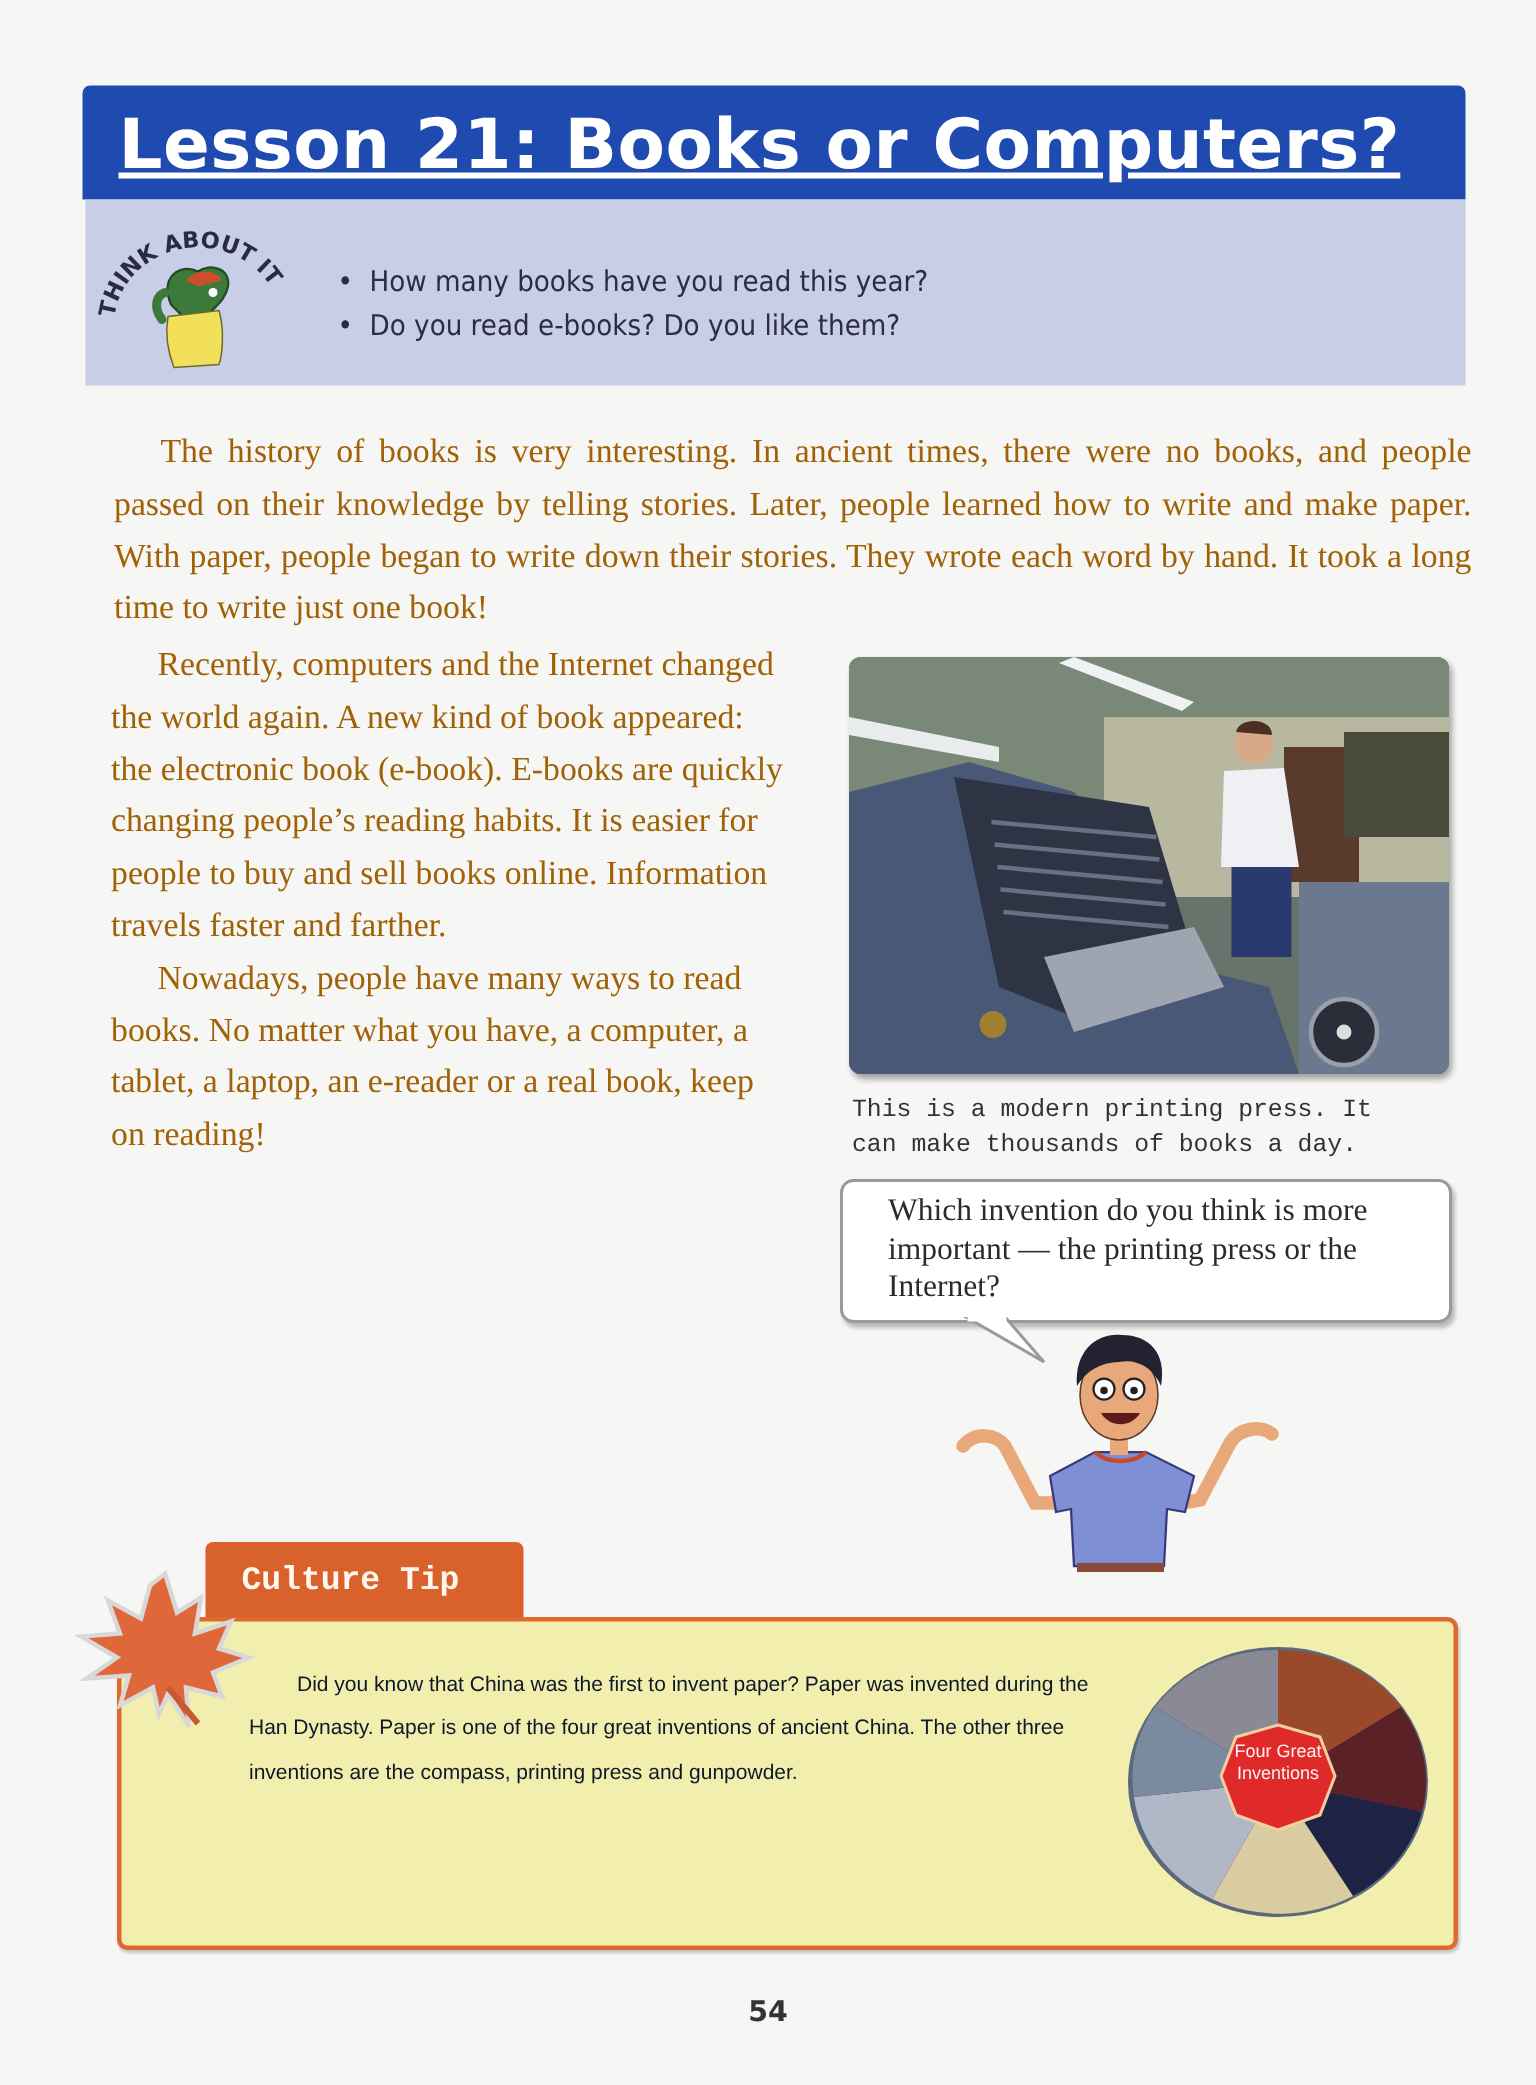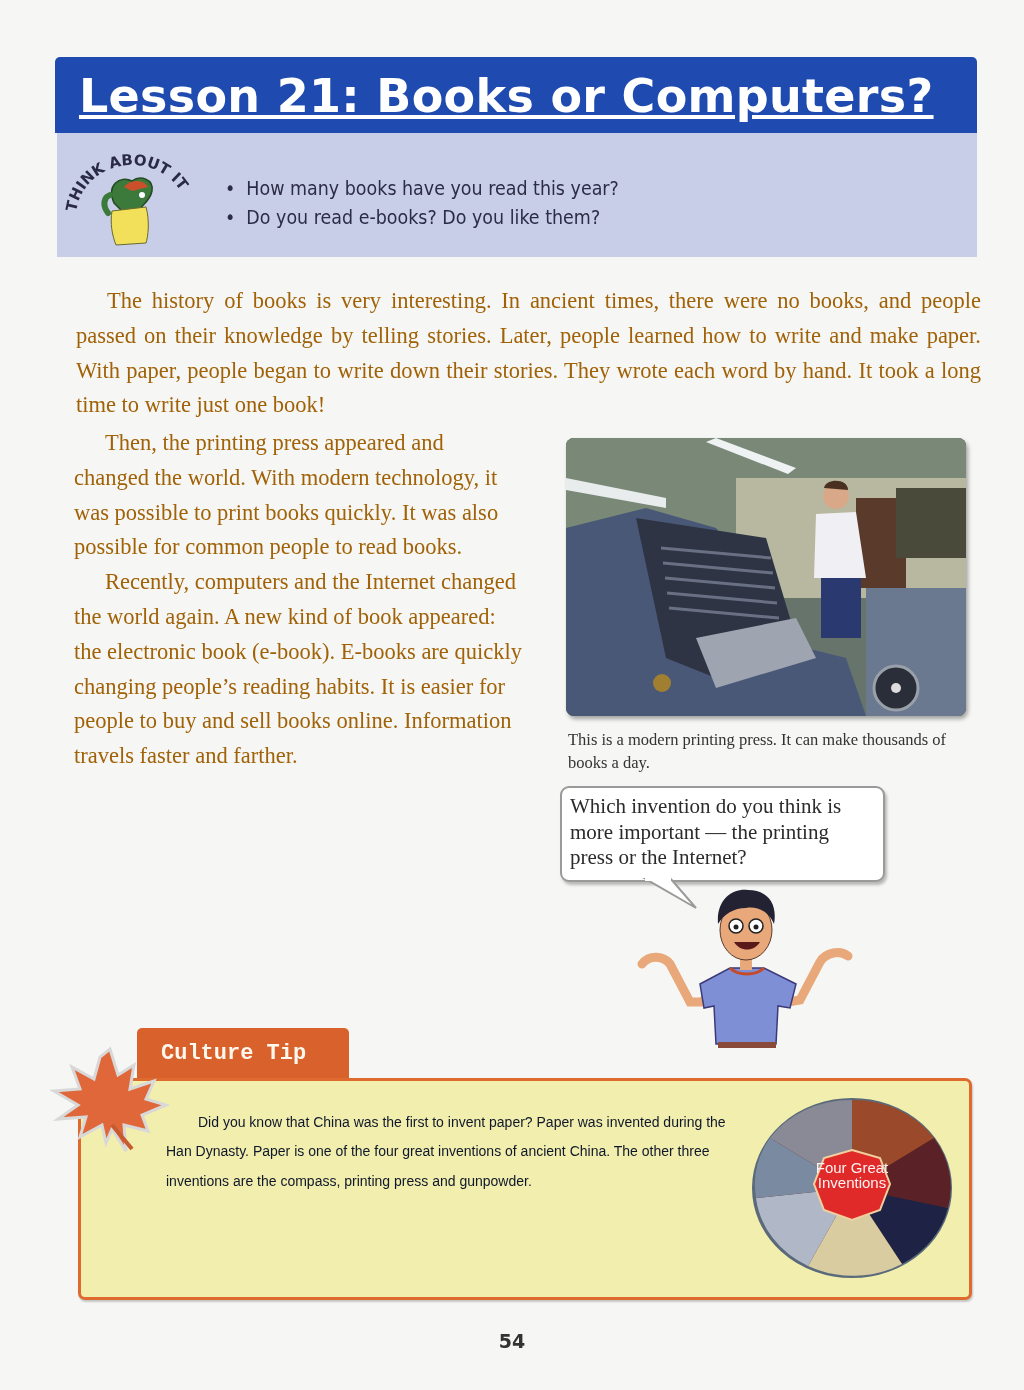--- a/index.html
+++ b/index.html
@@ -44,30 +44,30 @@
 
   
   .photo {
     left:566px; top:438px; width:400px; height:278px;
     border-radius:8px; overflow:hidden;
     box-shadow:2px 3px 4px rgba(0,0,0,0.35);
     background:#5d6a63;
   }
   .caption {
     left:568px; top:728px; width:380px;
-    font-family:Liberation Serif, serif; font-size:16.5px; line-height:23px; color:#333;
+    font-family:Liberation Mono, monospace; font-size:16.5px; line-height:23px; color:#333;
   }
 
   
   .bubble {
-    left:560px; top:786px; width:325px; height:96px;
+    left:560px; top:786px; width:408px; height:96px;
     box-sizing:border-box; background:#fff;
     border:2px solid #9a9a9a; border-radius:9px;
     box-shadow:2px 3px 3px rgba(0,0,0,0.25);
-    padding:6px 8px;
+    padding:6px 30px;
     font-size:21px; line-height:25.5px; color:#2b2b2b;
   }
   .bubble-tail { left:640px; top:878px; width:60px; height:34px; }
   .boy { left:630px; top:884px; width:230px; height:166px; }
 
   
   .tip-tab {
     left:137px; top:1028px; width:212px; height:52px;
     background:#d9612b; border-radius:5px 5px 0 0;
   }
@@ -82,21 +82,21 @@
   }
   .tip-text {
     left:166px; top:1108px; width:560px; margin:0;
     font-family:"Liberation Sans", sans-serif; font-size:14px; line-height:29.3px; color:#0f172a;
     text-indent:32px;
   }
   .maple { left:50px; top:1045px; width:120px; height:110px; }
   .inventions-disc { left:752px; top:1098px; width:200px; height:180px; }
   .inv-label {
     left:812px; top:1160px; width:80px; text-align:center;
-    font-family:"Liberation Sans", sans-serif; font-size:15px; line-height:15px; color:#fff2f2;
+    font-family:"Liberation Sans", sans-serif; font-size:12px; line-height:15px; color:#fff2f2;
   }
   .page-number {
     left:0; top:1330px; width:1024px; text-align:center;
     font-family:"DejaVu Sans", sans-serif; font-weight:bold; font-size:19px; color:#333;
   }
 </style>
 </head>
 <body>
 
 <div class="abs title-bar">
@@ -119,22 +119,22 @@
   <path d="M46,68 C40,60 42,52 48,50" fill="none" stroke="#3b7a3a" stroke-width="6" stroke-linecap="round"></path>
 </svg>
 <ul class="abs think-questions">
   <li>How many books have you read this year?</li>
   <li>Do you read e-books? Do you like them?</li>
 </ul>
 
 <p class="abs para p1">The history of books is very interesting. In ancient times, there were no books, and people passed on their knowledge by telling stories. Later, people learned how to write and make paper. With paper, people began to write down their stories. They wrote each word by hand. It took a long time to write just one book!</p>
 
 <div class="abs col">
-  <p class="para">Then, the printing press appeared and changed the world. With modern technology, it was possible to print books quickly. It was also possible for common people to read books.</p>
   <p class="para">Recently, computers and the Internet changed the world again. A new kind of book appeared: the electronic book (e-book). E-books are quickly changing people’s reading habits. It is easier for people to buy and sell books online. Information travels faster and farther.</p>
+  <p class="para">Nowadays, people have many ways to read books. No matter what you have, a computer, a tablet, a laptop, an e-reader or a real book, keep on reading!</p>
 </div>
 
 <svg class="abs photo" viewBox="0 0 400 278" preserveAspectRatio="none">
   <rect width="400" height="278" fill="#66746b"></rect>
   <rect x="0" y="0" width="400" height="110" fill="#7a8878"></rect>
   <rect x="170" y="40" width="230" height="120" fill="#b8b8a0"></rect>
   <rect x="290" y="60" width="50" height="90" fill="#5a3a2a"></rect>
   <rect x="330" y="50" width="70" height="70" fill="#4a4a3a"></rect>
   <polygon points="0,40 100,60 100,70 0,52" fill="#e8ecec"></polygon>
   <polygon points="150,0 230,30 222,36 140,4" fill="#eef2f2"></polygon>

